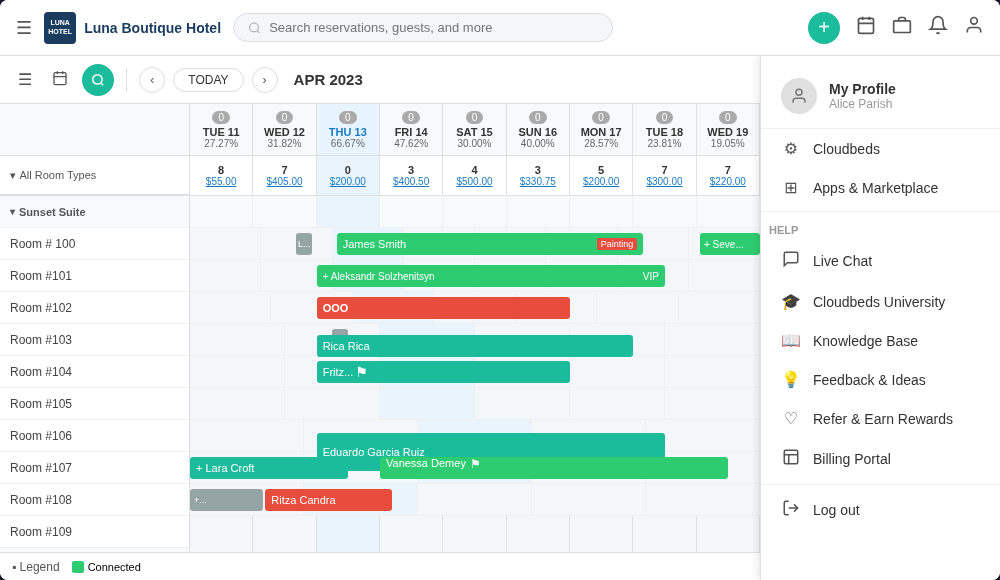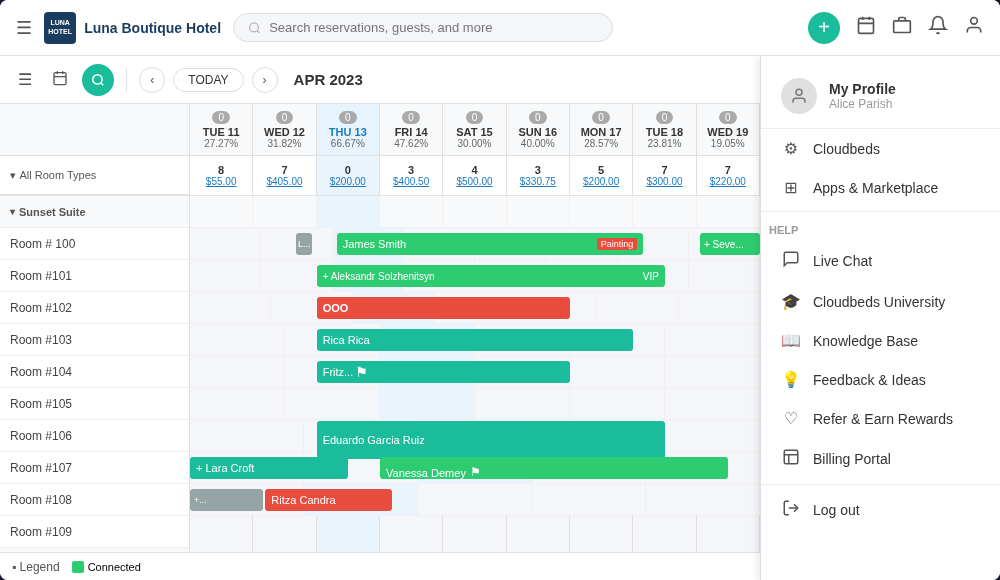--- a/index.html
+++ b/index.html
@@ -339,21 +339,21 @@
                 <div class="gantt-cell" style="flex:1;"></div>
                 <div class="gantt-cell" style="flex:1;"></div>
             </div>
 
             <div class="gantt-row" style="display:flex;position:relative;">
               <div class="gantt-cell" style="flex:1;"></div>
                 <div class="gantt-cell" style="flex:1;position:relative;">
                 <div style="position:absolute;left:50%;top:5px;width:16px;height:22px;background:#95a5a6;border-radius:3px;display:flex;align-items:center;justify-content:center;font-size:9px;color:white;">A...</div>
               </div>
                 <div class="gantt-cell today-col" style="flex:1;"></div>
-              <div style="position:absolute;left:calc(2/9*100%);top:5px;width:calc(5/9*100%);height:22px;background:#1abc9c;border-radius:3px;display:flex;align-items:center;padding:0 6px;font-size:11px;color:white;cursor:pointer;z-index:2;">Rica Rica</div>
+              <div style="position:absolute;left:calc(2/9*100%);top:11px;width:calc(5/9*100%);height:22px;background:#1abc9c;border-radius:3px;display:flex;align-items:center;padding:0 6px;font-size:11px;color:white;cursor:pointer;z-index:2;">Rica Rica</div>
               <div class="gantt-cell" style="flex:1;"></div>
                 <div class="gantt-cell" style="flex:1;"></div>
                 <div class="gantt-cell" style="flex:1;"></div>
             </div>
 
             <div class="gantt-row" style="display:flex;position:relative;">
               <div class="gantt-cell" style="flex:1;"></div>
                 <div class="gantt-cell" style="flex:1;"></div>
                 <div class="gantt-cell today-col" style="flex:1;"></div>
               <div style="position:absolute;left:calc(2/9*100%);top:5px;width:calc(4/9*100%);height:22px;background:#1abc9c;border-radius:3px;display:flex;align-items:center;padding:0 6px;font-size:11px;color:white;cursor:pointer;z-index:2;">Fritz... <span style="font-size:14px;margin-left:2px;">⚑</span></div>
@@ -369,31 +369,31 @@
               <div class="gantt-cell" style="flex:1;"></div>
                 <div class="gantt-cell" style="flex:1;"></div>
                 <div class="gantt-cell" style="flex:1;"></div>
             </div>
 
 
             <div class="gantt-row" style="display:flex;position:relative;">
               <div class="gantt-cell" style="flex:1;"></div>
                 <div class="gantt-cell" style="flex:1;"></div>
                 <div class="gantt-cell today-col" style="flex:1;"></div>
-              <div style="position:absolute;left:calc(2/9*100%);top:1px;width:calc(5.5/9*100%);height:38px;background:#1abc9c;border-radius:3px;display:flex;align-items:center;padding:0 6px;font-size:11px;color:white;cursor:pointer;z-index:2;">Eduardo Garcia Ruiz</div>
+              <div style="position:absolute;left:calc(2/9*100%);top:13px;width:calc(5.5/9*100%);height:38px;background:#1abc9c;border-radius:3px;display:flex;align-items:center;padding:0 6px;font-size:11px;color:white;cursor:pointer;z-index:2;">Eduardo Garcia Ruiz</div>
               <div class="gantt-cell" style="flex:1;"></div>
                 <div class="gantt-cell" style="flex:1;"></div>
             </div>
 
             <div class="gantt-row" style="display:flex;position:relative;">
               <div class="gantt-cell" style="flex:1;"></div>
                 <div class="gantt-cell" style="flex:1;"></div>
                 <div class="gantt-cell today-col" style="flex:1;"></div>
               <div style="position:absolute;left:0;top:5px;width:calc(2.5/9*100%);height:22px;background:#1abc9c;border-radius:3px;display:flex;align-items:center;padding:0 6px;font-size:11px;color:white;cursor:pointer;z-index:2;">+ Lara Croft</div>
-              <div style="position:absolute;left:calc(3/9*100%);top:5px;width:calc(5.5/9*100%);height:22px;background:#2ecc71;border-radius:3px;display:flex;align-items:flex-end;padding:0 6px;font-size:11px;color:white;cursor:pointer;z-index:2;">Vanessa Demey <span style="font-size:12px;margin-left:4px;">⚑</span></div>
+              <div style="position:absolute;left:calc(3/9*100%);top:5px;width:calc(5.5/9*100%);height:22px;background:#2ecc71;border-radius:3px;display:flex;align-items:flex-start;padding:0 6px;font-size:11px;color:white;cursor:pointer;z-index:2;">Vanessa Demey <span style="font-size:12px;margin-left:4px;">⚑</span></div>
               <div class="gantt-cell" style="flex:1;"></div>
                 <div class="gantt-cell" style="flex:1;"></div>
             </div>
 
             <div class="gantt-row" style="display:flex;position:relative;">
               <div class="gantt-cell" style="flex:1;"></div>
               <div style="position:absolute;left:0;top:5px;width:calc(1/9*100% + 10px);height:22px;background:#95a5a6;border-radius:3px;display:flex;align-items:center;padding:0 4px;font-size:9px;color:white;cursor:pointer;z-index:2;">+...</div>
               <div style="position:absolute;left:calc(1/9*100% + 12px);top:5px;width:calc(2/9*100%);height:22px;background:#e74c3c;border-radius:3px;display:flex;align-items:center;padding:0 6px;font-size:11px;color:white;cursor:pointer;z-index:2;">Ritza Candra</div>
               <div class="gantt-cell today-col" style="flex:1;"></div>
               <div class="gantt-cell" style="flex:1;"></div>

